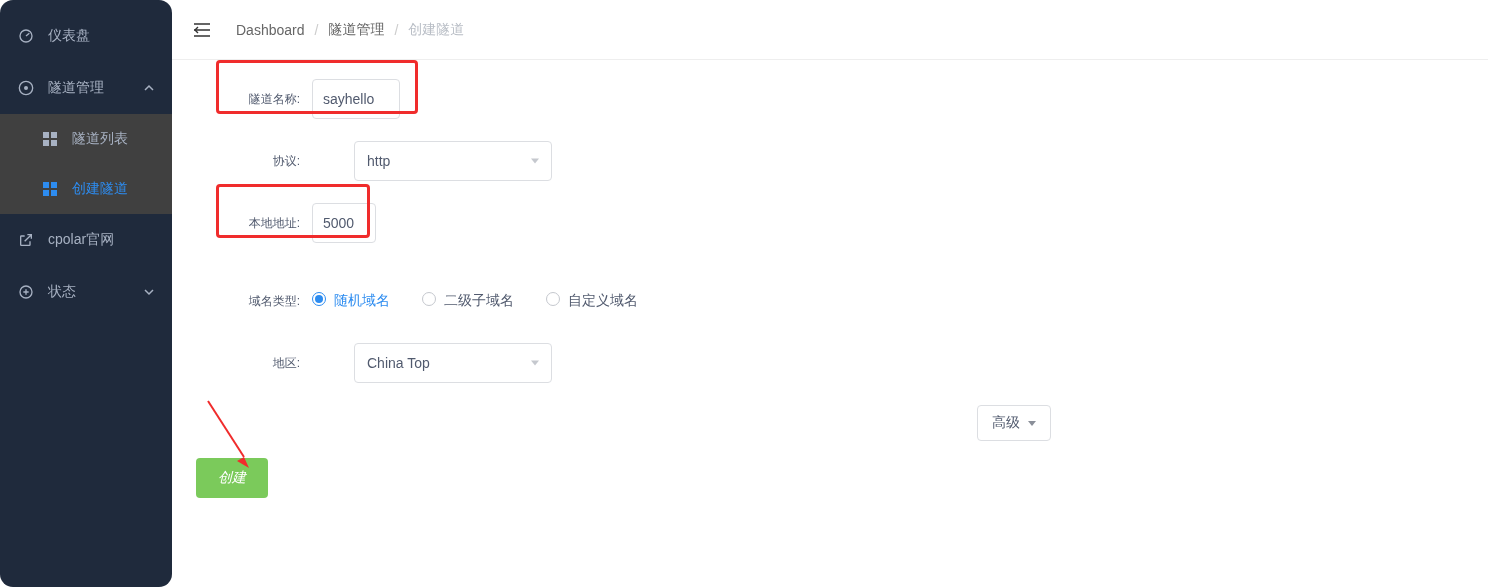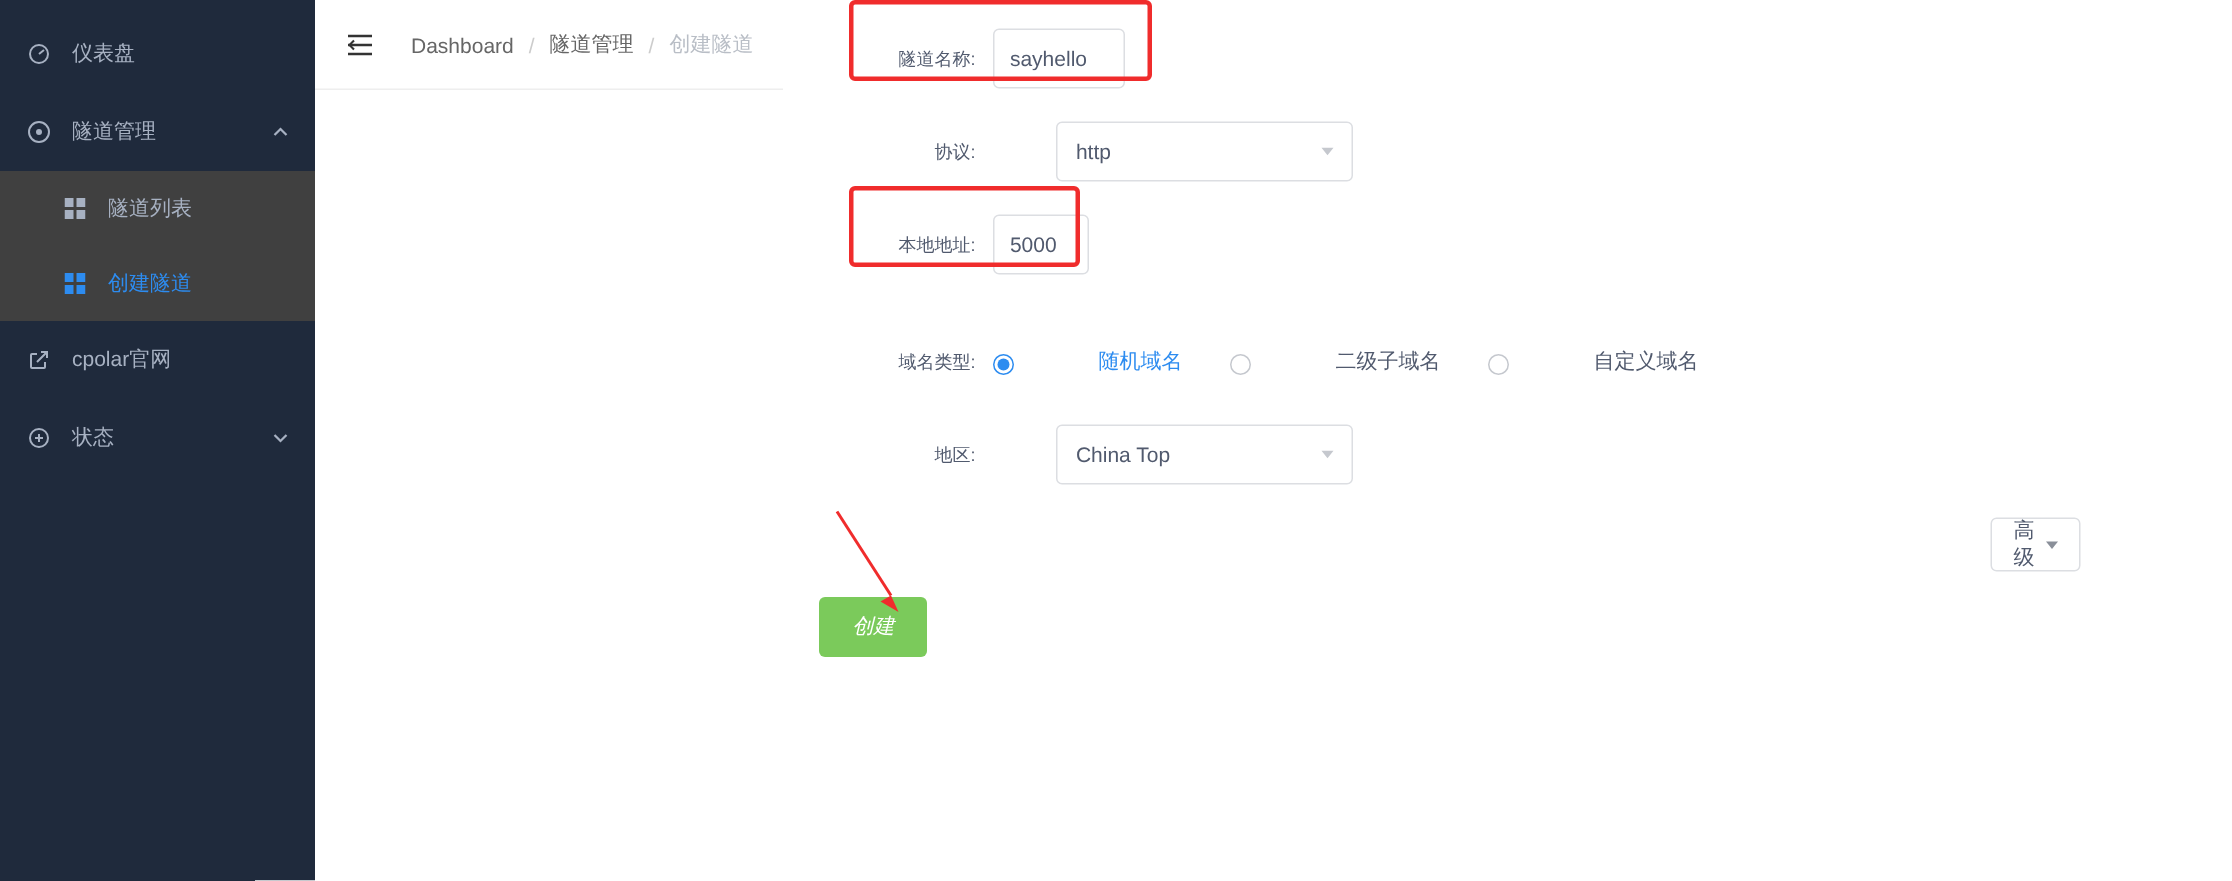--- a/index.html
+++ b/index.html
@@ -10,25 +10,26 @@
     background: #fff;
     width: 1488px;
     height: 587px;
     overflow: hidden;
     position: relative;
   }
   .container { display: flex; height: 100%; }
 
   
   .sidebar {
-    width: 210px;
+    width: 172px;
     background: #1f2a3c;
     color: #a7b1c2;
     flex-shrink: 0;
     padding-top: 10px;
+    border-radius: 13px;
   }
   .nav-item, .nav-subitem {
     display: flex;
     align-items: center;
     height: 52px;
     padding: 0 18px;
     cursor: pointer;
     position: relative;
   }
   .nav-item .icon, .nav-subitem .icon {
@@ -48,21 +49,21 @@
   }
   .nav-subitem {
     background: #404040;
     padding-left: 42px;
     height: 50px;
   }
   .nav-subitem.active { color: #2d8cf0; }
   .nav-label { font-size: 14px; }
 
   
-  .main { flex: 1; background: #fff; display: flex; flex-direction: row; }
+  .main { flex: 1; background: #fff; display: flex; flex-direction: column; }
   .topbar {
     height: 60px;
     display: flex;
     align-items: center;
     padding: 0 20px;
     border-bottom: 1px solid #eee;
   }
   .menu-toggle {
     width: 20px;
     height: 20px;
@@ -136,21 +137,21 @@
     position: absolute;
     border: 3px solid #f02c2c;
     border-radius: 4px;
     pointer-events: none;
   }
   .hl-a { left: 44px; top: 0px; width: 202px; height: 54px; }
   .hl-b { left: 44px; top: 124px; width: 154px; height: 54px; }
 
   
   .radio-group { display: flex; align-items: center; gap: 32px; }
-  .radio-opt { display: flex; align-items: flex-end; cursor: pointer; gap: 48px; }
+  .radio-opt { display: flex; align-items: flex-start; cursor: pointer; }
   .radio-opt .dot {
     width: 14px; height: 14px;
     border: 1px solid #c5c8ce;
     border-radius: 50%;
     margin-right: 8px;
     display: inline-flex;
     align-items: center;
     justify-content: center;
     flex-shrink: 0;
   }

